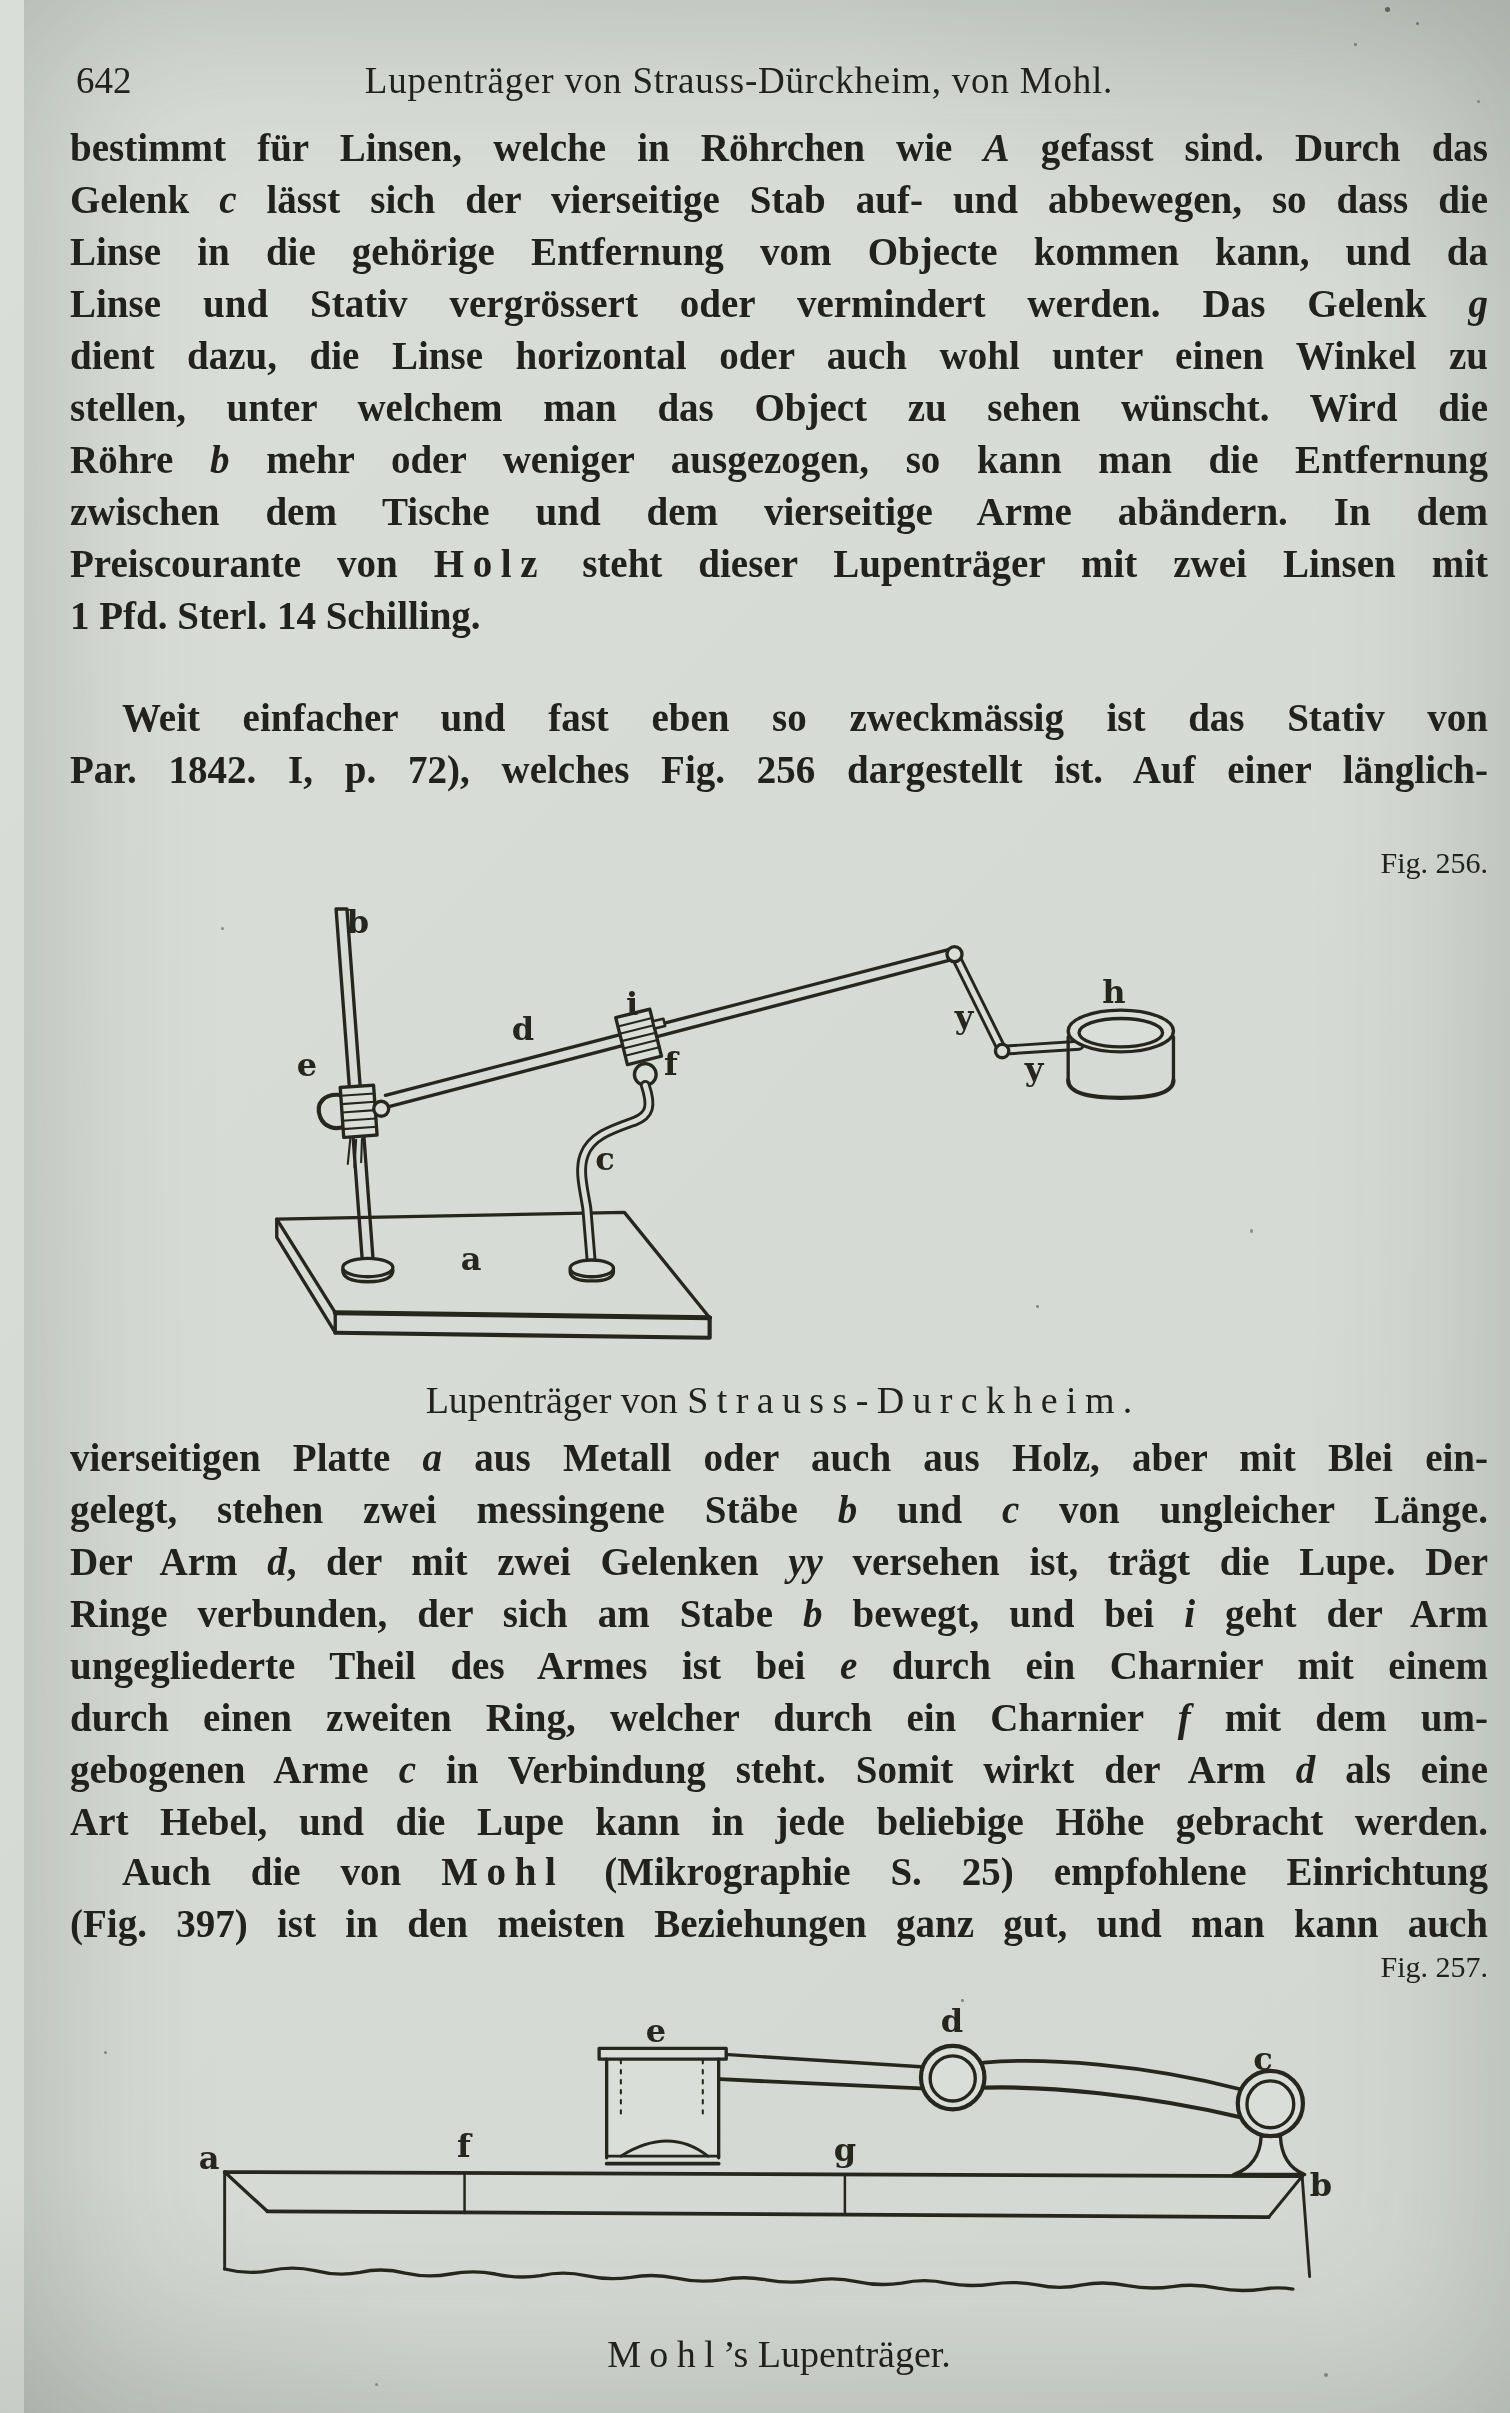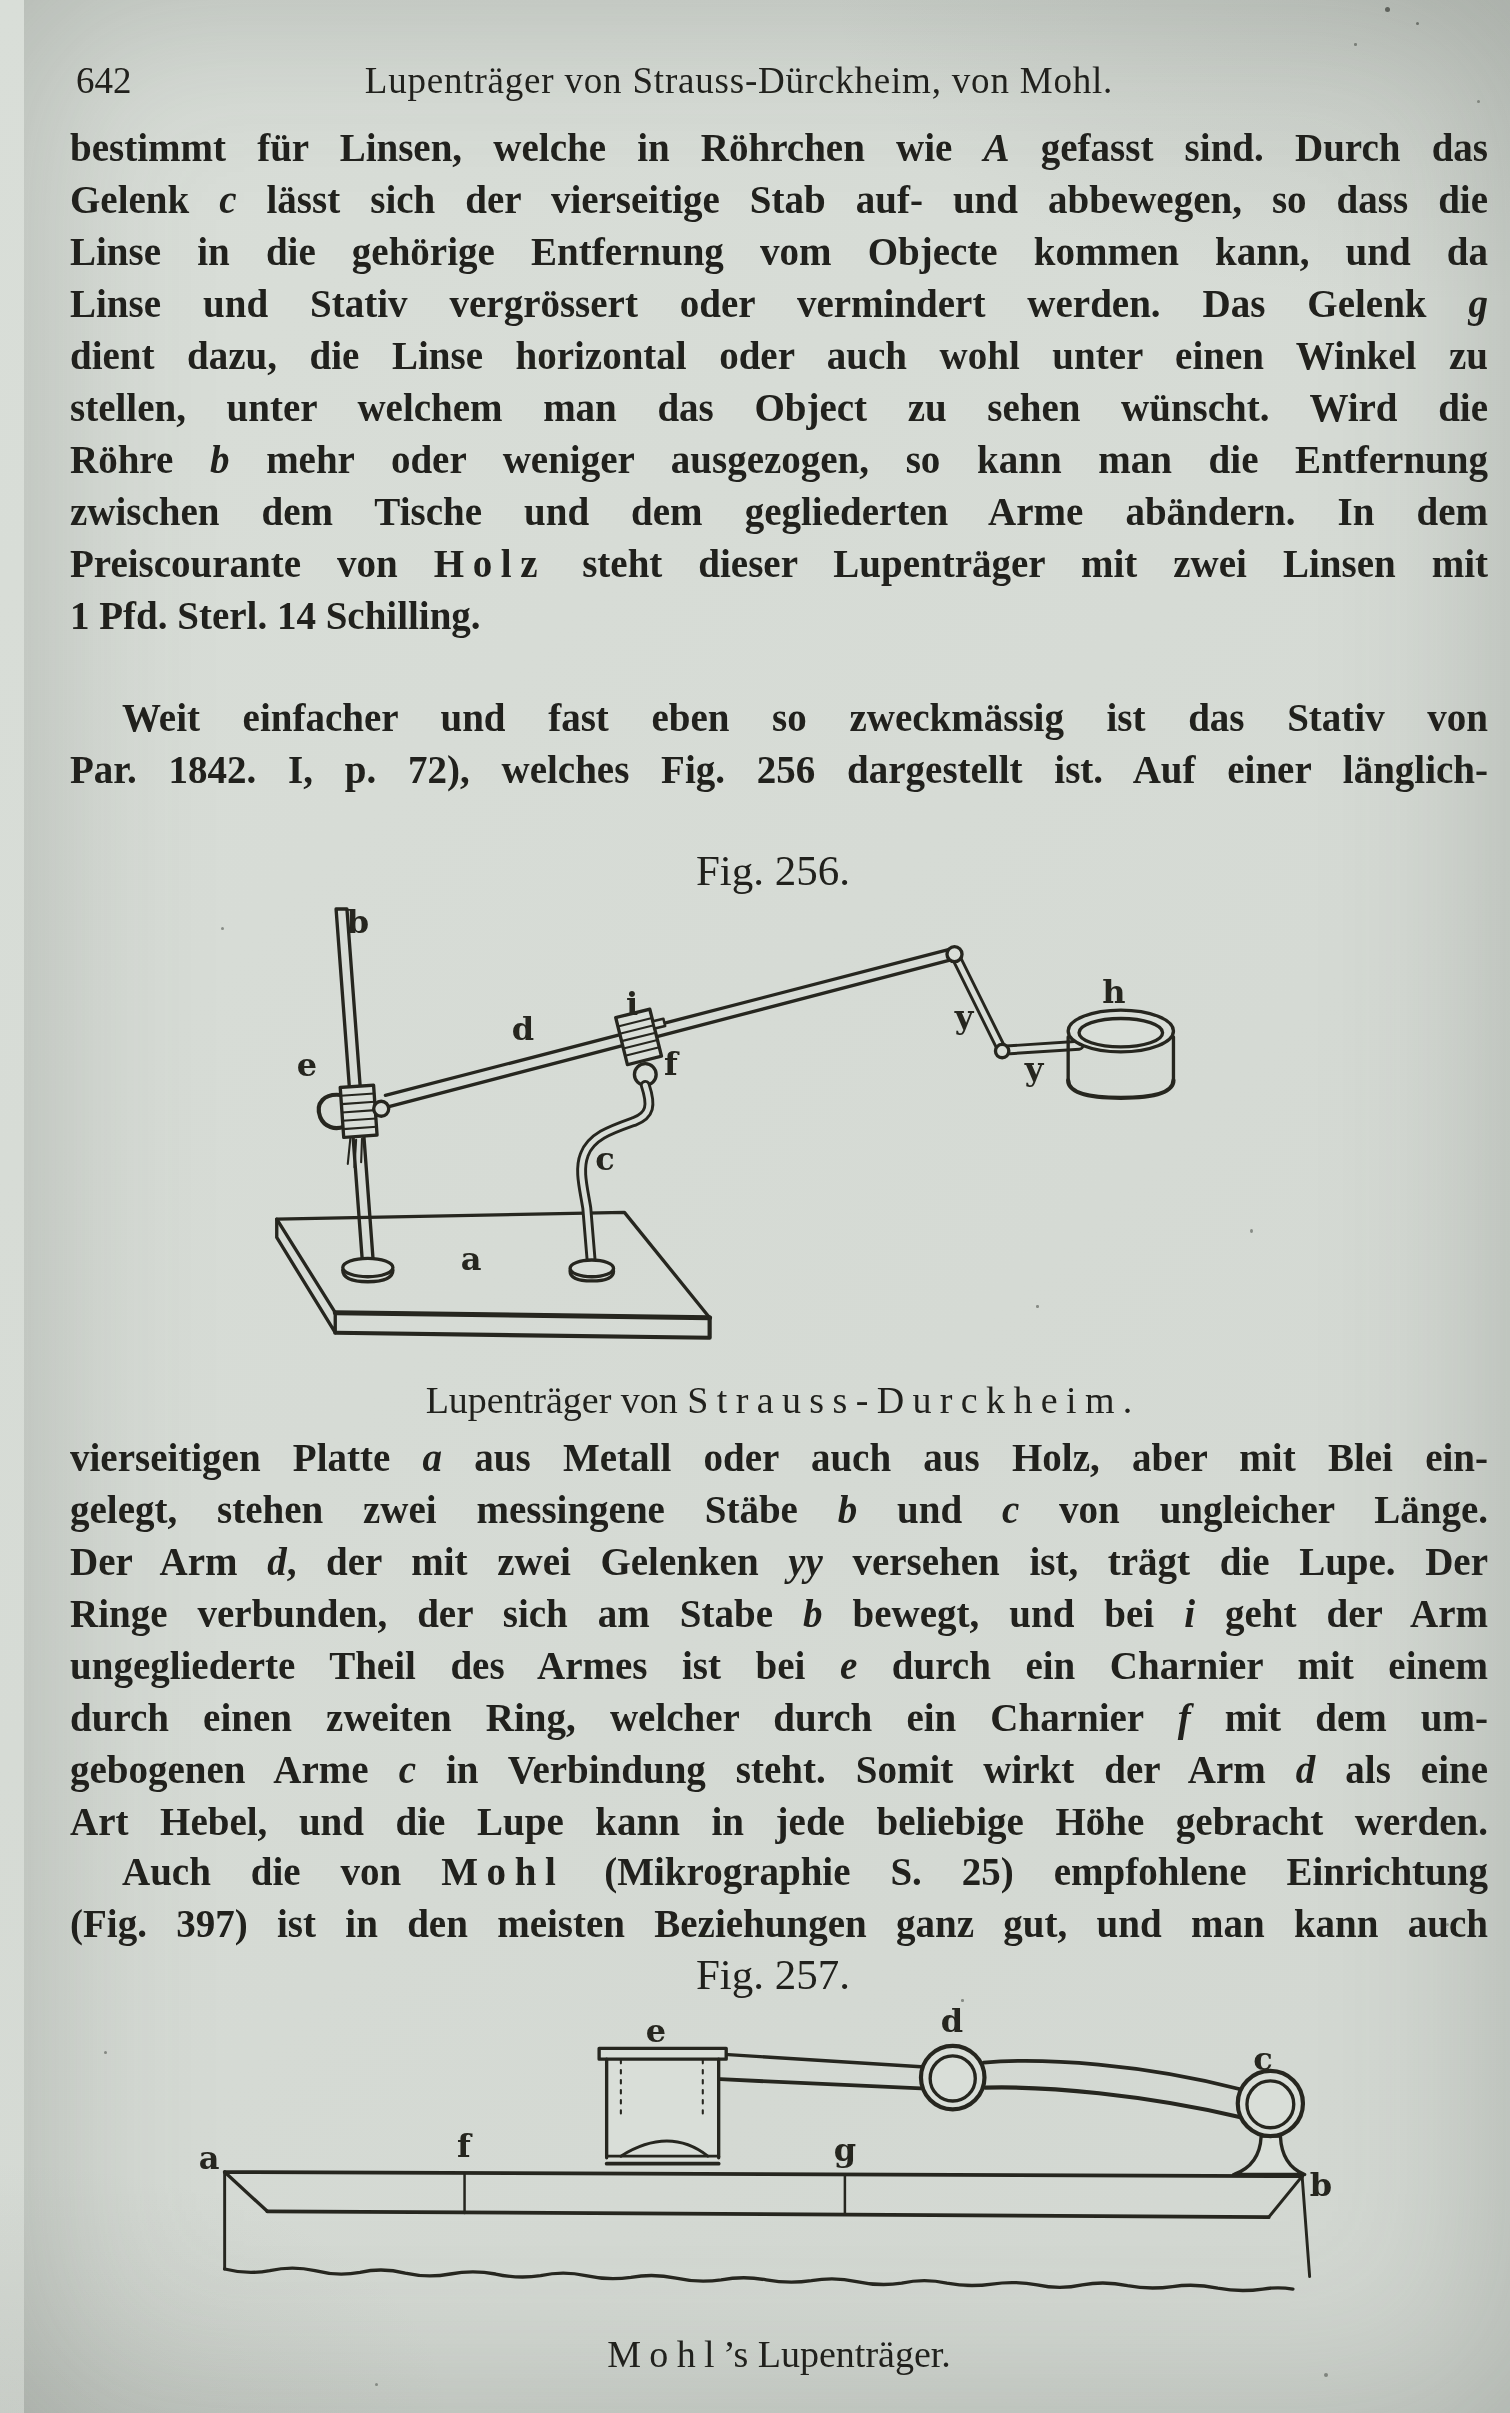--- a/index.html
+++ b/index.html
@@ -17,21 +17,21 @@
   .runhead{position:absolute;left:134px;top:59px;width:1162px;text-align:center;font-size:37px;letter-spacing:0.8px;}
   .para{position:absolute;width:1418px;left:46px;}
   .tline{
     white-space:nowrap;overflow:hidden;
     height:52px;line-height:52px;font-size:39px;
     text-align:justify;text-align-last:justify;font-weight:bold;
   }
   .tline.short{text-align-last:left;}
   .ind{display:inline-block;width:52px;}
   .sp{letter-spacing:0.22em;}
-  .figheading{position:absolute;left:40px;width:1418px;text-align:center;font-size:43px;}
+  .figheading{position:absolute;left:46px;width:1418px;text-align:right;font-size:30px;}
   .figcaption{position:absolute;left:46px;width:1418px;text-align:center;font-size:38px;}
   .figure{position:absolute;}
   .figure svg{position:absolute;left:0;top:0;}
   .figlabel{
     position:absolute;transform:translate(-50%,-50%);
     font-family:"DejaVu Serif", serif;font-weight:bold;font-size:32px;color:#26261f;
     line-height:1;
   }
   .speck{position:absolute;border-radius:50%;background:#3a3d37;}
 </style>
@@ -44,21 +44,21 @@
   <div class="runhead">Lupenträger von Strauss-Dürckheim, von Mohl.</div>
 
   <div class="para" style="top:122px">
       <div class="tline">bestimmt für Linsen, welche in Röhrchen wie <i>A</i> gefasst sind. Durch das</div>
       <div class="tline">Gelenk <i>c</i> lässt sich der vierseitige Stab auf- und abbewegen, so dass die</div>
       <div class="tline">Linse in die gehörige Entfernung vom Objecte kommen kann, und da</div>
       <div class="tline">Linse und Stativ vergrössert oder vermindert werden. Das Gelenk <i>g</i></div>
       <div class="tline">dient dazu, die Linse horizontal oder auch wohl unter einen Winkel zu</div>
       <div class="tline">stellen, unter welchem man das Object zu sehen wünscht. Wird die</div>
       <div class="tline">Röhre <i>b</i> mehr oder weniger ausgezogen, so kann man die Entfernung</div>
-      <div class="tline">zwischen dem Tische und dem gegliederten Arme abändern. In dem</div>
+      <div class="tline">zwischen dem Tische und dem vierseitige Arme abändern. In dem</div>
       <div class="tline">Preiscourante von <span class="sp">Holz</span> steht dieser Lupenträger mit zwei Linsen mit</div>
       <div class="tline short">1 Pfd. Sterl. 14 Schilling.</div>
     </div>
   <div class="para" style="top:692px">
       <div class="tline"><span class="ind"></span>Weit einfacher und fast eben so zweckmässig ist das Stativ von</div>
       <div class="tline">Par. 1842. I, p. 72), welches Fig. 256 dargestellt ist. Auf einer länglich-</div>
     </div>
 
   <div class="figheading" style="top:846px">Fig. 256.</div>
 

